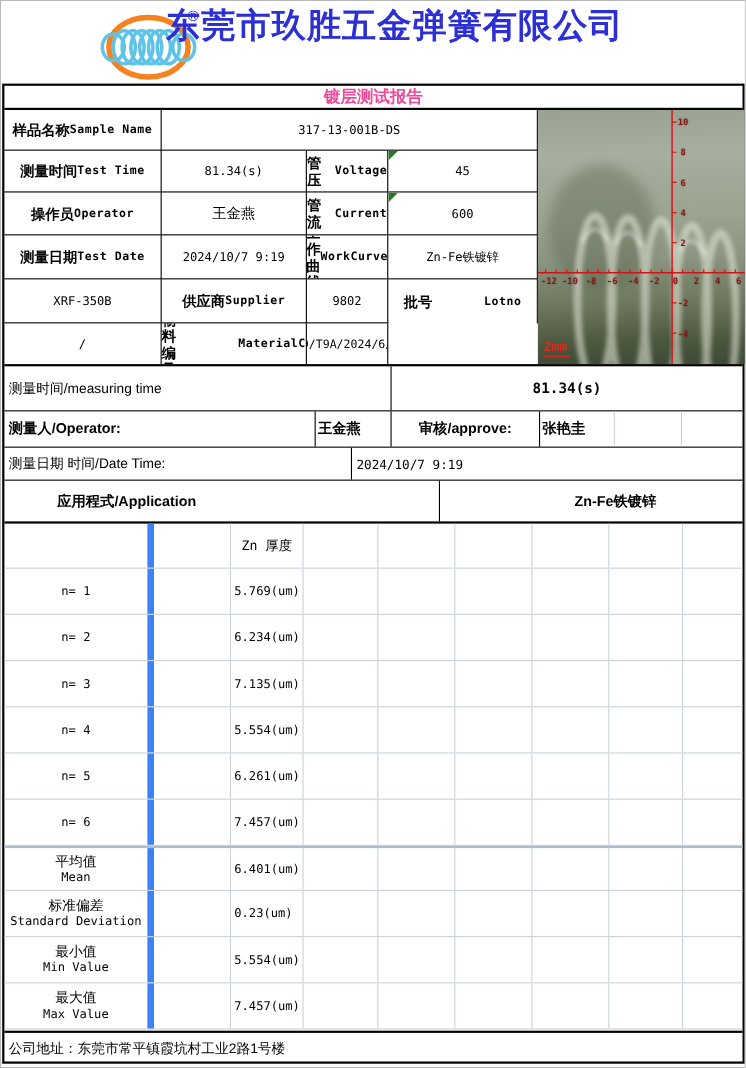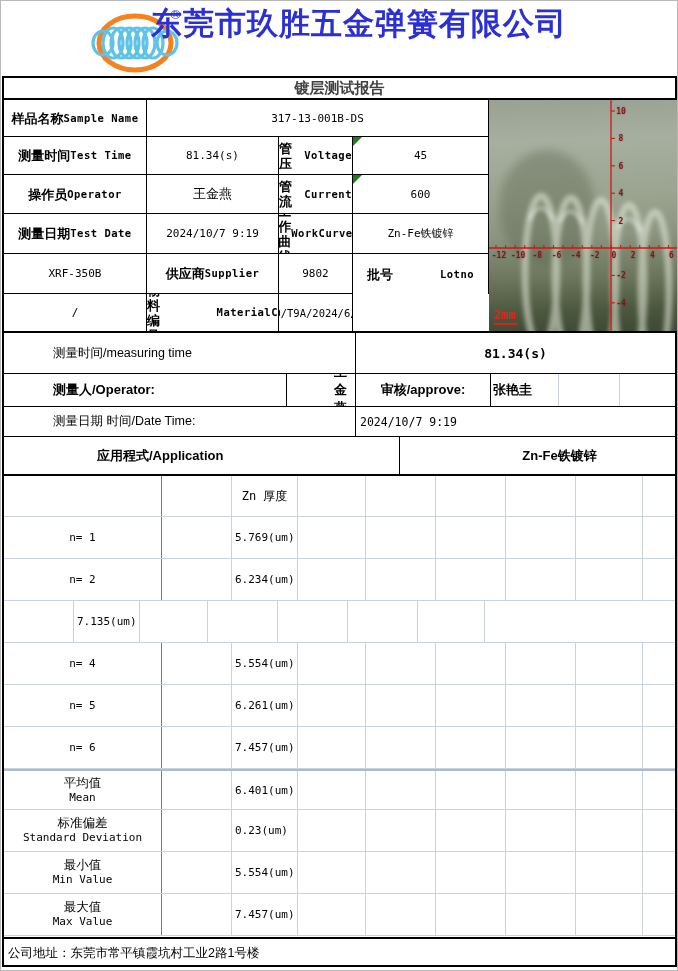--- a/index.html
+++ b/index.html
@@ -11,21 +11,21 @@
   .header-band { position:absolute; top:0; left:0; width:676px; height:75px; background:#fff; }
   .logo-svg { position:absolute; left:86px; top:4px; }
   .company-block { position:absolute; left:150px; top:5px; width:510px; }
   .company-cn { font-size:31px; font-weight:bold; color:#2b2fd4; letter-spacing:1px; line-height:36px; white-space:nowrap; }
   .company-en { font-size:17px; font-weight:bold; color:#2b2fd4; line-height:22px; margin-top:2px; white-space:nowrap; }
 
   
   .doc-frame { position:absolute; top:75px; left:1px; width:675px; height:891px; border:2px solid #000; }
 
   .title-row { position:absolute; top:0; left:0; width:100%; height:22px; border-bottom:2px solid #000;
-               display:flex; align-items:center; justify-content:center; font-size:15px; font-weight:bold; color:#404040; }
+               display:flex; align-items:center; justify-content:center; font-size:15px; font-weight:bold; color:#ec4899; }
 
   
   .info-table { position:absolute; top:22px; left:0; width:485px; height:231px;
                 display:grid; grid-template-columns:143px 132px 74px 136px;
                 grid-template-rows:37px 38px 39px 40px 40px 37px; }
   .it-cell { border-right:1px solid #000; border-bottom:1px solid #000; position:relative;
              display:flex; flex-direction:row; align-items:center; justify-content:center; overflow:hidden; }
   .it-row6 { border-bottom:none;gap:47px; }
   .it-label-cn { font-size:13px; font-weight:bold; color:#000; line-height:15px; }
   .it-label-en { font-family:"DejaVu Sans Mono","Liberation Mono",monospace; font-size:10.5px; font-weight:bold; color:#000; line-height:13px; letter-spacing:0.5px; }
@@ -39,33 +39,33 @@
   .photo svg { position:absolute; top:0; left:0; }
   .scale-label { position:absolute; left:5px; bottom:6px; font-family:"DejaVu Sans Mono","Liberation Mono",monospace;
                  font-size:12px; font-weight:bold; color:#e3271a; border-bottom:2px solid #d92318; padding:0 2px 1px 0; line-height:13px; }
   .axis-lab { position:absolute; font-family:"DejaVu Sans Mono","Liberation Mono",monospace; font-size:8px; font-weight:bold; color:#7e1616; transform:translate(-50%,0); text-shadow:0 0 2px rgba(120,20,20,.4); }
 
   
   .mid-section { position:absolute; top:253px; left:0; width:100%; height:143px; border-top:2px solid #000; }
   .mid-row { display:flex; width:100%; border-bottom:1px solid #000; }
   .mid-row:last-child { border-bottom:none;margin-left:44px; }
   .m-cell { display:flex; align-items:center; overflow:hidden; }
-  .b-r { border-right:1px solid #000;padding-left:45px; }
+  .b-r { border-right:1px solid #000; }
   .b-r-lt { border-right:1px solid #c9d2dc; }
   .m-label { font-size:12.5px; color:#000; padding-left:4px; }
   .m-bold { font-weight:bold; font-size:13px; }
   .m-center { justify-content:center; padding-left:0; }
   .m-val-mono { font-family:"DejaVu Sans Mono","Liberation Mono",monospace; font-size:11.5px; padding-left:4px; }
 
   
   .data-table { position:absolute; top:396px; left:0; width:100%; height:463px; border-top:2px solid #000; }
   .dt-row { display:flex; width:100%; height:42px; border-bottom:1px solid #c9d2dc; }
   .dt-row.header { height:41px; }
   .dt-row.heavy { border-top:2px solid #aebbc8; height:41px; }
-  .dt-c0 { width:158px; border-right:1px solid #3b82f6; display:flex; flex-direction:column; align-items:center; justify-content:center; }
+  .dt-c0 { width:136px; border-right:6px solid #3b82f6; display:flex; flex-direction:column; align-items:center; justify-content:center; }
   .dt-c1 { width:70px; border-right:1px solid #c9d2dc; }
   .dt-c2 { width:66px; border-right:1px solid #c9d2dc; display:flex; align-items:center; }
   .dt-fill { flex:1;
      background-image:linear-gradient(#c9d2dc,#c9d2dc),linear-gradient(#c9d2dc,#c9d2dc),linear-gradient(#c9d2dc,#c9d2dc),linear-gradient(#c9d2dc,#c9d2dc),linear-gradient(#c9d2dc,#c9d2dc);
      background-size:1px 100%; background-repeat:no-repeat;
      background-position:67px 0,137px 0,207px 0,277px 0,344px 0; }
   .dt-label { font-family:"DejaVu Sans Mono","Liberation Mono",monospace; font-size:11px; color:#000; line-height:14px; }
   .dt-label-cn { font-size:12.5px; color:#000; line-height:15px; font-family:"Liberation Sans",sans-serif; }
   .dt-value { font-family:"DejaVu Sans Mono","Liberation Mono",monospace; font-size:11px; color:#000; padding-left:3px; }
   .dt-header-txt { font-size:12px; color:#000; margin:0 auto; font-family:"DejaVu Sans Mono","Liberation Mono",monospace; }
@@ -286,21 +286,21 @@
         <div class="m-cell b-r m-center" style="width:135px;">
           <span class="m-label m-bold" style="padding-left:0;">审核/approve:</span>
         </div>
         <div class="m-cell b-r-lt" style="width:68px;">
           <span class="m-label m-bold" style="padding-left:2px;">张艳圭</span>
         </div>
         <div class="m-cell b-r-lt" style="width:61px;"></div>
         <div class="m-cell" style="flex:1;"></div>
       </div>
       <div class="mid-row" style="height:30px;">
-        <div class="m-cell b-r" style="width:352px;">
+        <div class="m-cell b-r" style="width:316px;">
           <span class="m-label">测量日期 时间/Date Time:</span>
         </div>
         <div class="m-cell" style="flex:1;">
           <span class="m-val-mono">2024/10/7 9:19</span>
         </div>
       </div>
       <div class="mid-row" style="height:37px;">
         <div class="m-cell b-r" style="width:352px;">
           <span class="m-label m-bold">应用程式/Application</span>
         </div>
@@ -336,20 +336,24 @@
             <span class="dt-label">n= 2</span>
             <span class="dt-label"></span>
           </div>
         <div class="dt-c1"></div>
         <div class="dt-c2">
             <span class="dt-value">6.234(um)</span>
           </div>
         <div class="dt-fill"></div>
       </div>
       <div class="dt-row">
+        <div class="dt-c0">
+            <span class="dt-label">n= 3</span>
+            <span class="dt-label"></span>
+          </div>
         <div class="dt-c1"></div>
         <div class="dt-c2">
             <span class="dt-value">7.135(um)</span>
           </div>
         <div class="dt-fill"></div>
       </div>
       <div class="dt-row">
         <div class="dt-c0">
             <span class="dt-label">n= 4</span>
             <span class="dt-label"></span>

